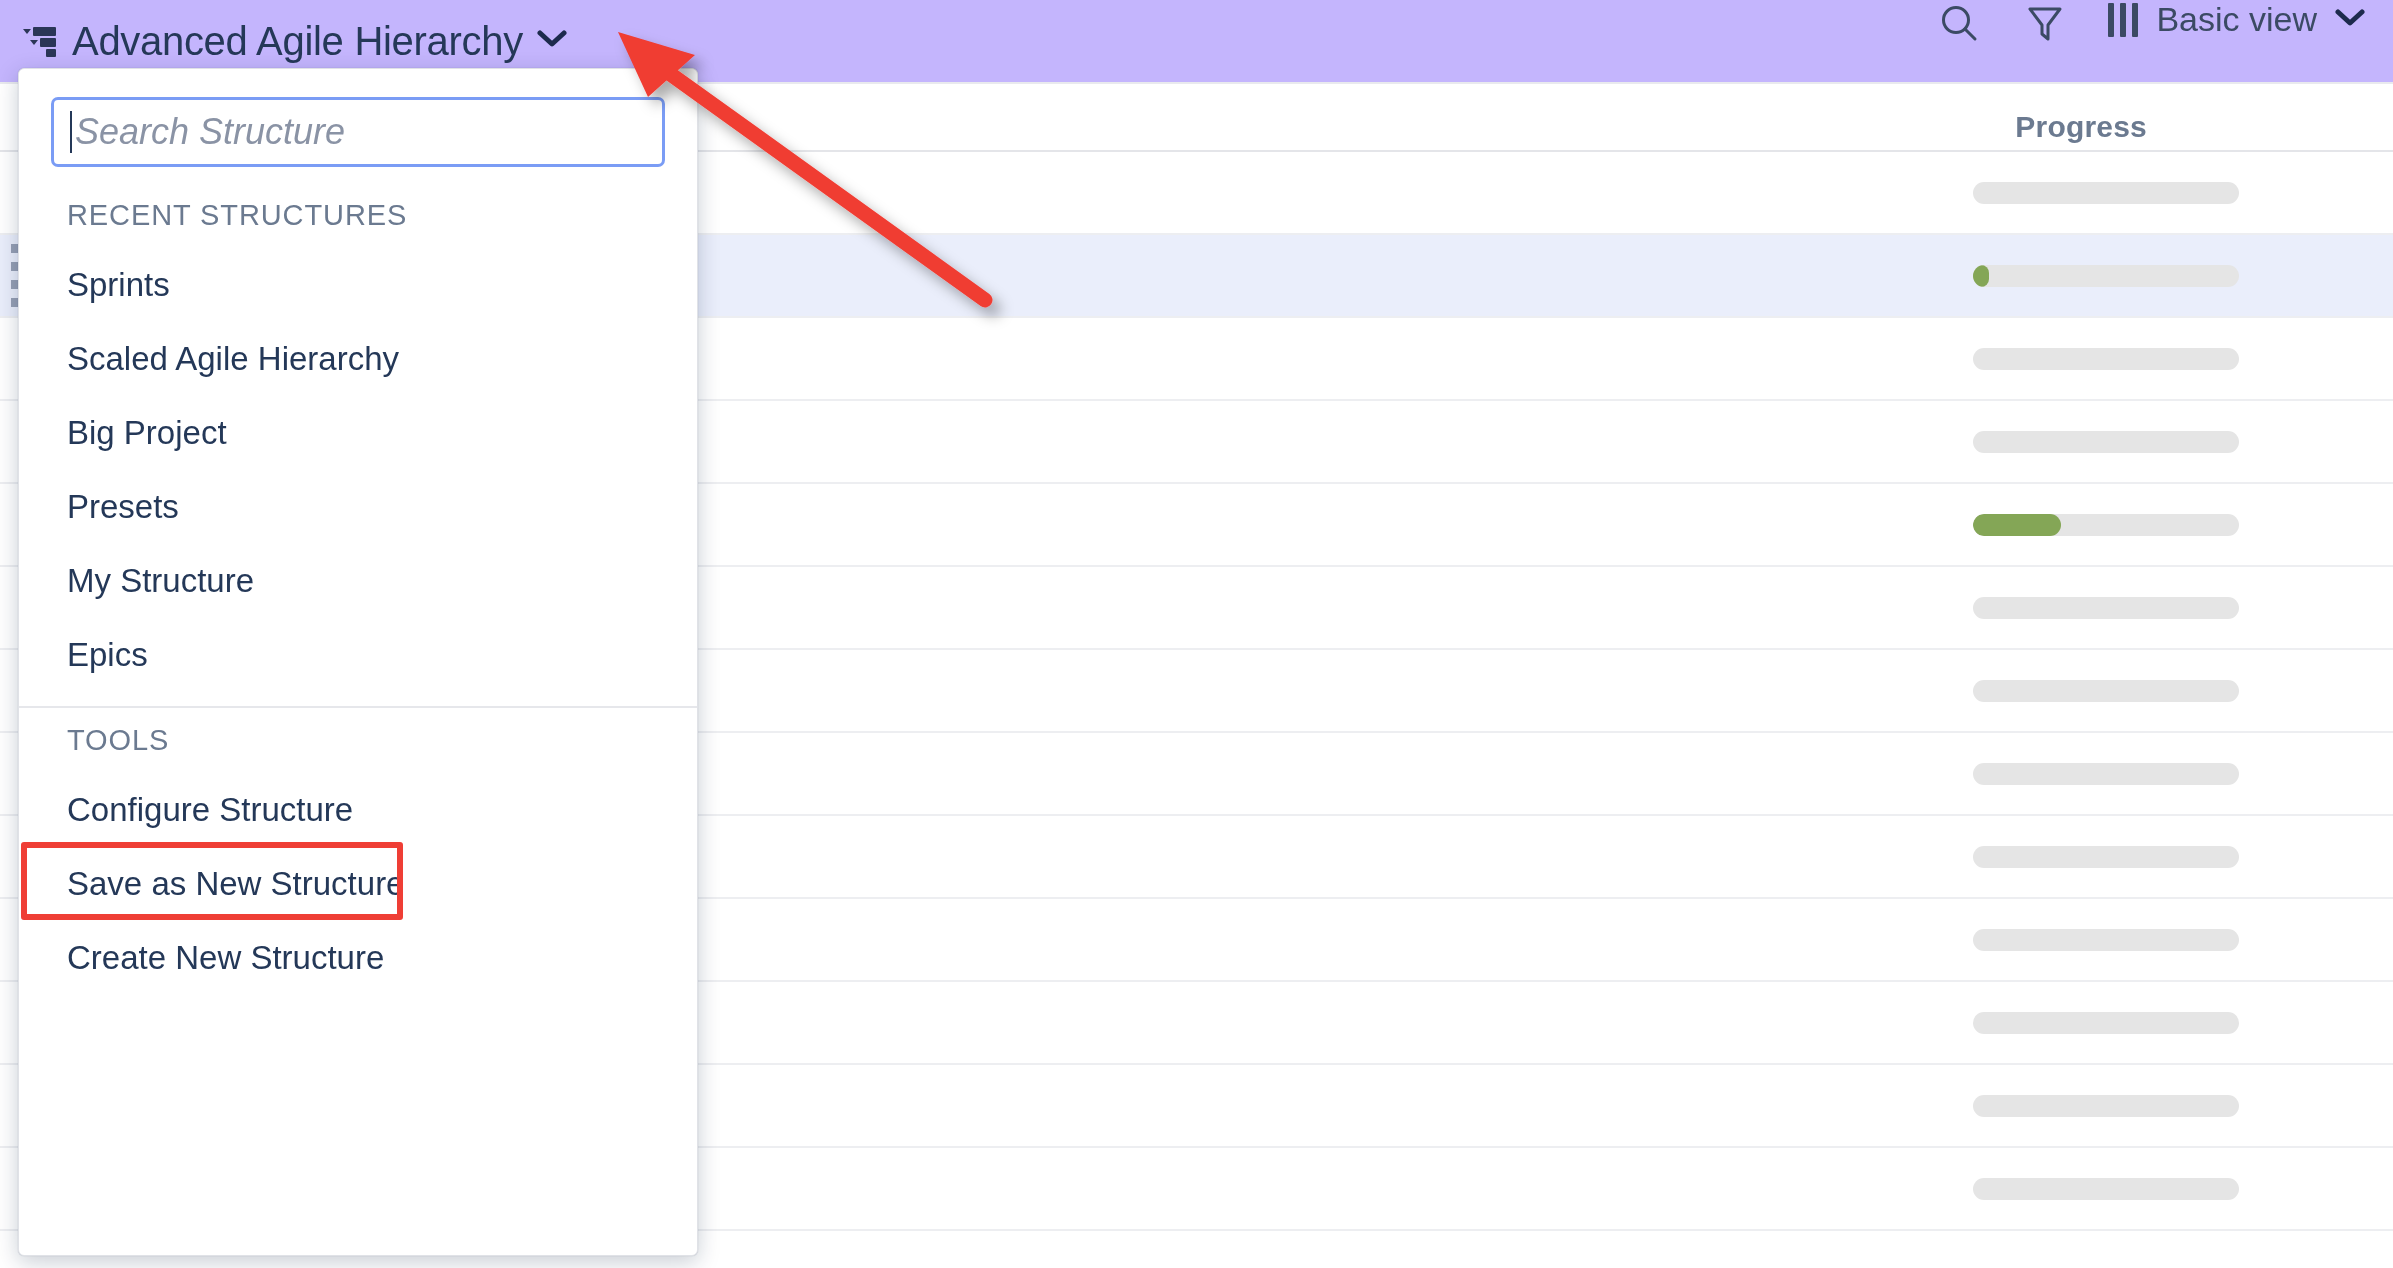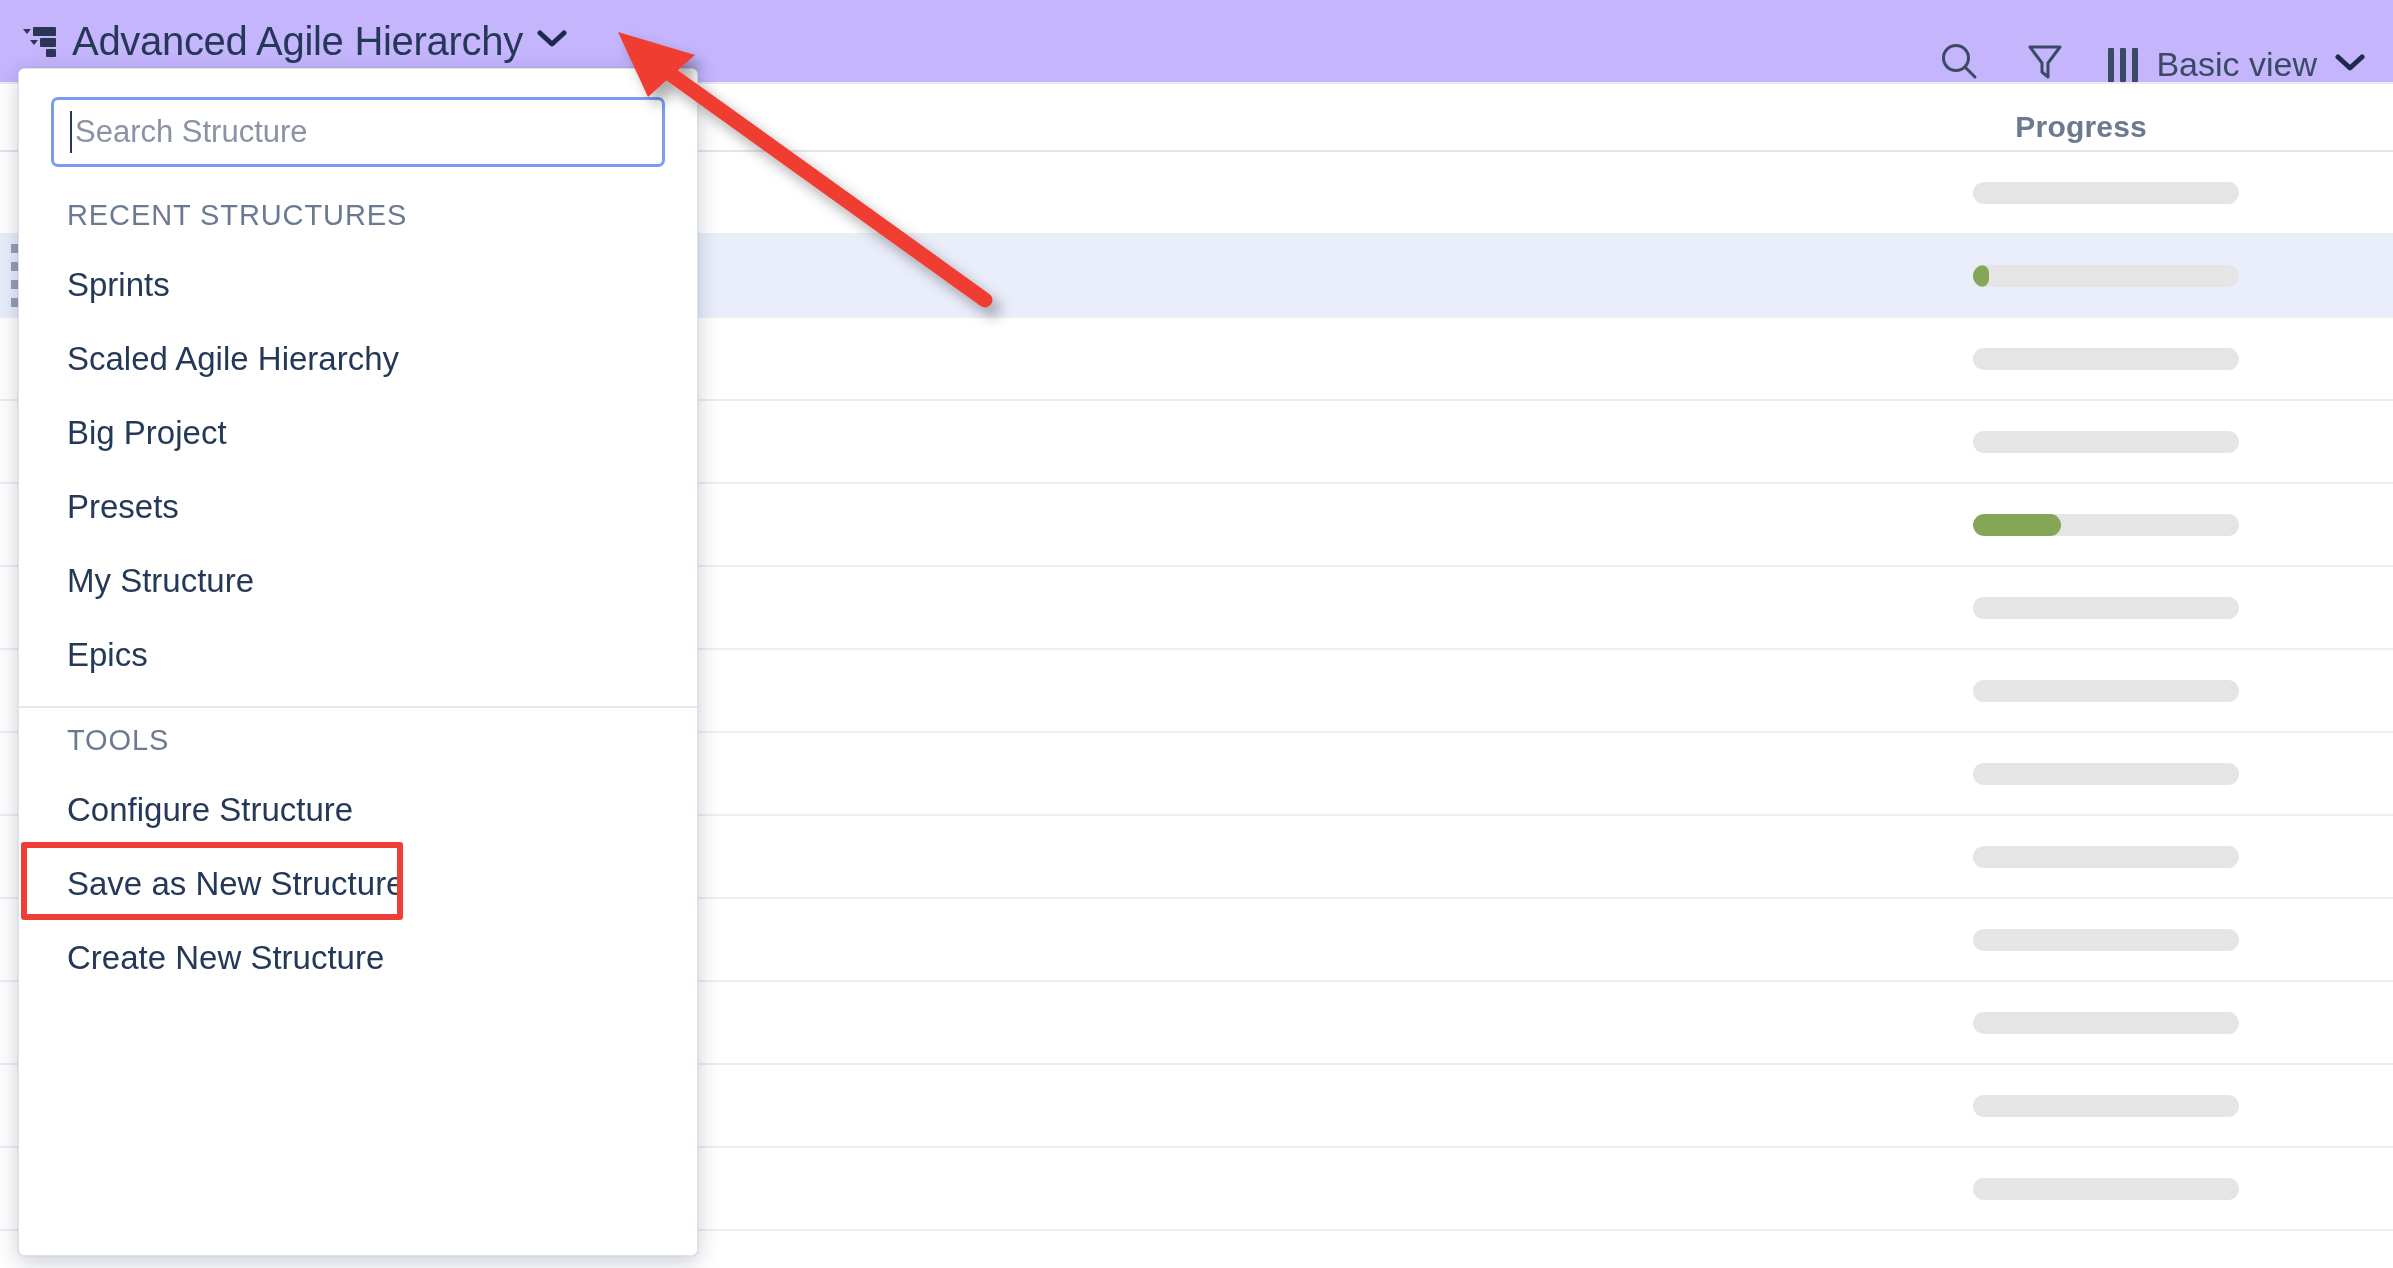--- a/index.html
+++ b/index.html
@@ -20,21 +20,21 @@
   .topbar-left { display: flex; align-items: center; padding-left: 22px; }
   .struct-icon { width: 34px; height: 34px; position: relative; margin-right: 16px; flex: 0 0 auto; }
   .struct-title {
     font-size: 40px; color: #253858; font-weight: 400; letter-spacing: -0.3px;
     white-space: nowrap;
   }
   .title-chevron { margin-left: 14px; display:inline-block; vertical-align: middle; }
 
   .topbar-right {
     position: absolute; right: 28px; top: 0; height: 84px;
-    display: flex; align-items: flex-end; gap: 40px;
+    display: flex; align-items: flex-start; gap: 40px;
   }
   .icon-btn { display: flex; align-items: center; justify-content: center;
               width: 46px; height: 46px; cursor: pointer; }
   .viewbtn { display: flex; align-items: center; gap: 18px; cursor: pointer; }
   .viewbtn-label { font-size: 34px; color: #3b4a64; white-space: nowrap; }
   .bars-icon { display: flex; gap: 6px; align-items: flex-end; }
   .bars-icon i { display:block; width: 6px; height: 34px; background:#3b4a64; border-radius:1px; }
 
   
   .grid { position: absolute; left: 0; top: 92px; width: 2393px; height: 1184px; }
@@ -76,21 +76,21 @@
   }
   .dd-search-wrap { padding: 28px 32px 22px 32px; }
   .dd-search {
     width: 100%; height: 70px; border: 3px solid #7a9cf5; border-radius: 7px;
     background: #fff; display: flex; align-items: center; padding: 0 16px;
     position: relative;
   }
   .caret {
     width: 2px; height: 42px; background: #243858; margin-right: 3px;
   }
-  .dd-search-ph { font-size: 31px; color: #8a93a5; white-space: nowrap; }
+  .dd-search-ph { font-size: 36px; color: #8a93a5; white-space: nowrap; font-style: italic; }
 
   .dd-section-label {
     font-size: 29px; letter-spacing: 0.9px; color: #6b7a90;
     padding: 10px 0 16px 48px; white-space: nowrap;
   }
   .dd-item {
     height: 74px; display: flex; align-items: center; padding-left: 48px;
     font-size: 33px; color: #243858; white-space: nowrap; cursor: pointer;
     position: relative;
   }

